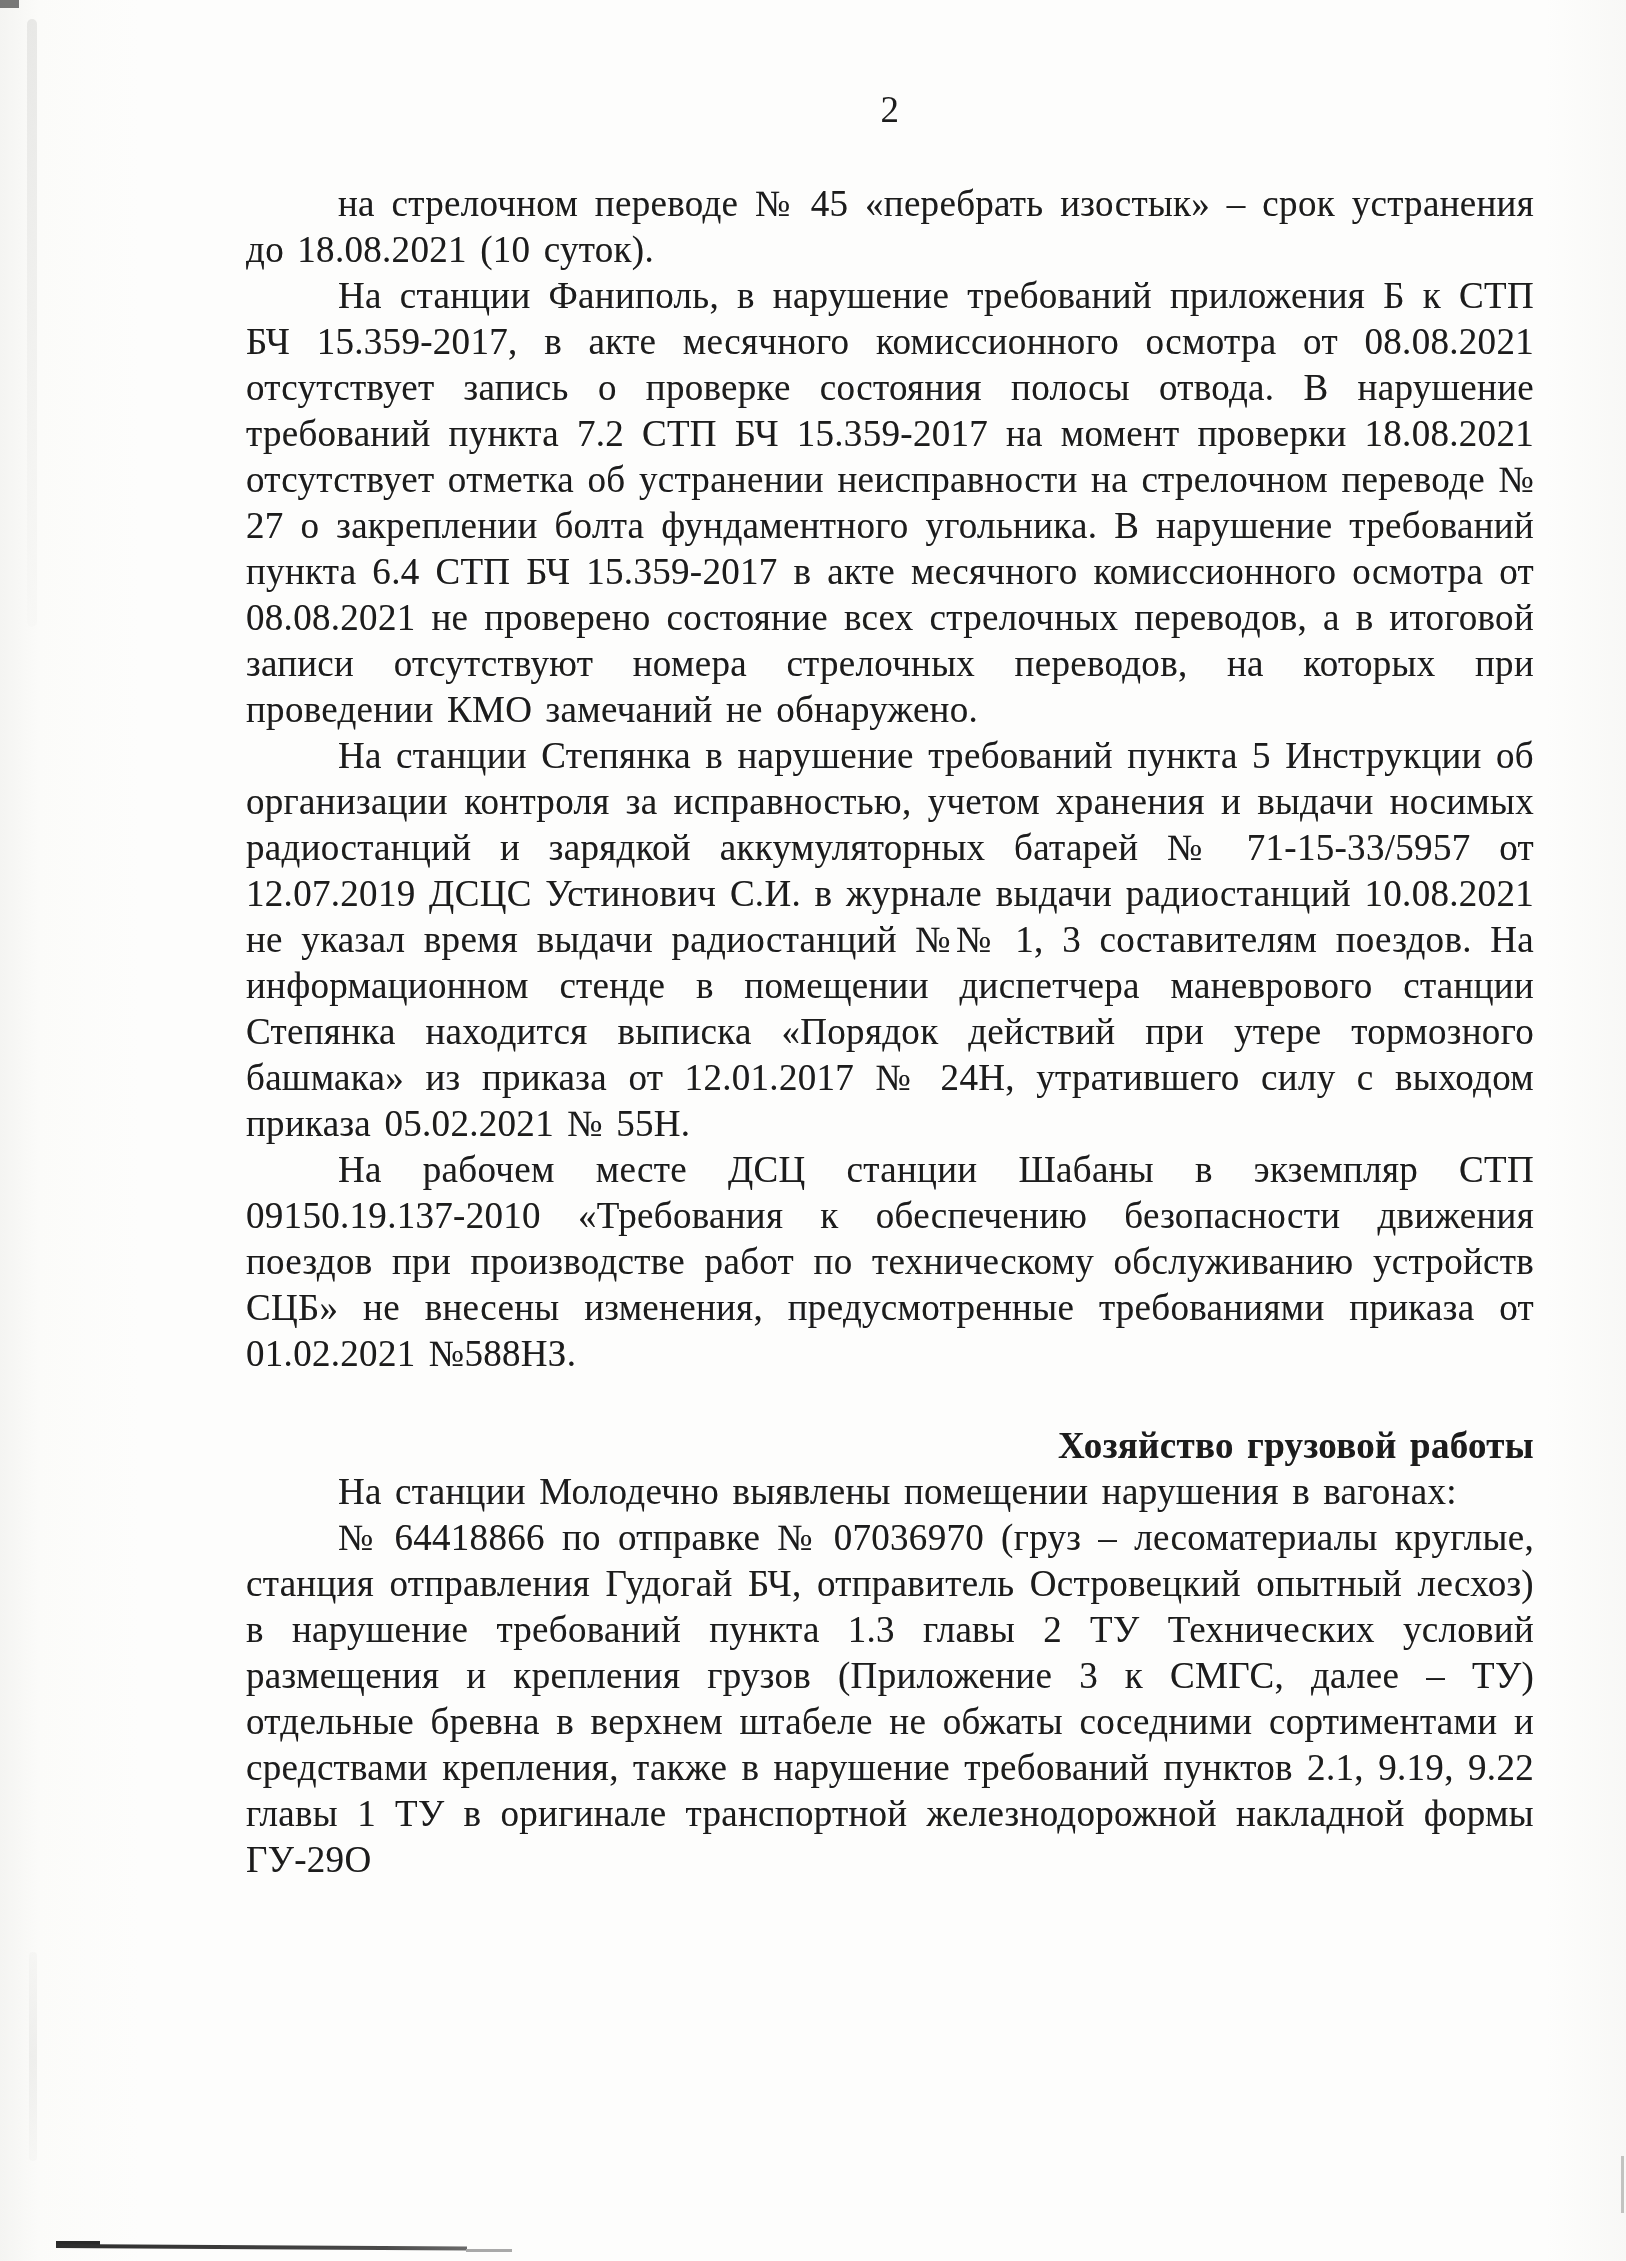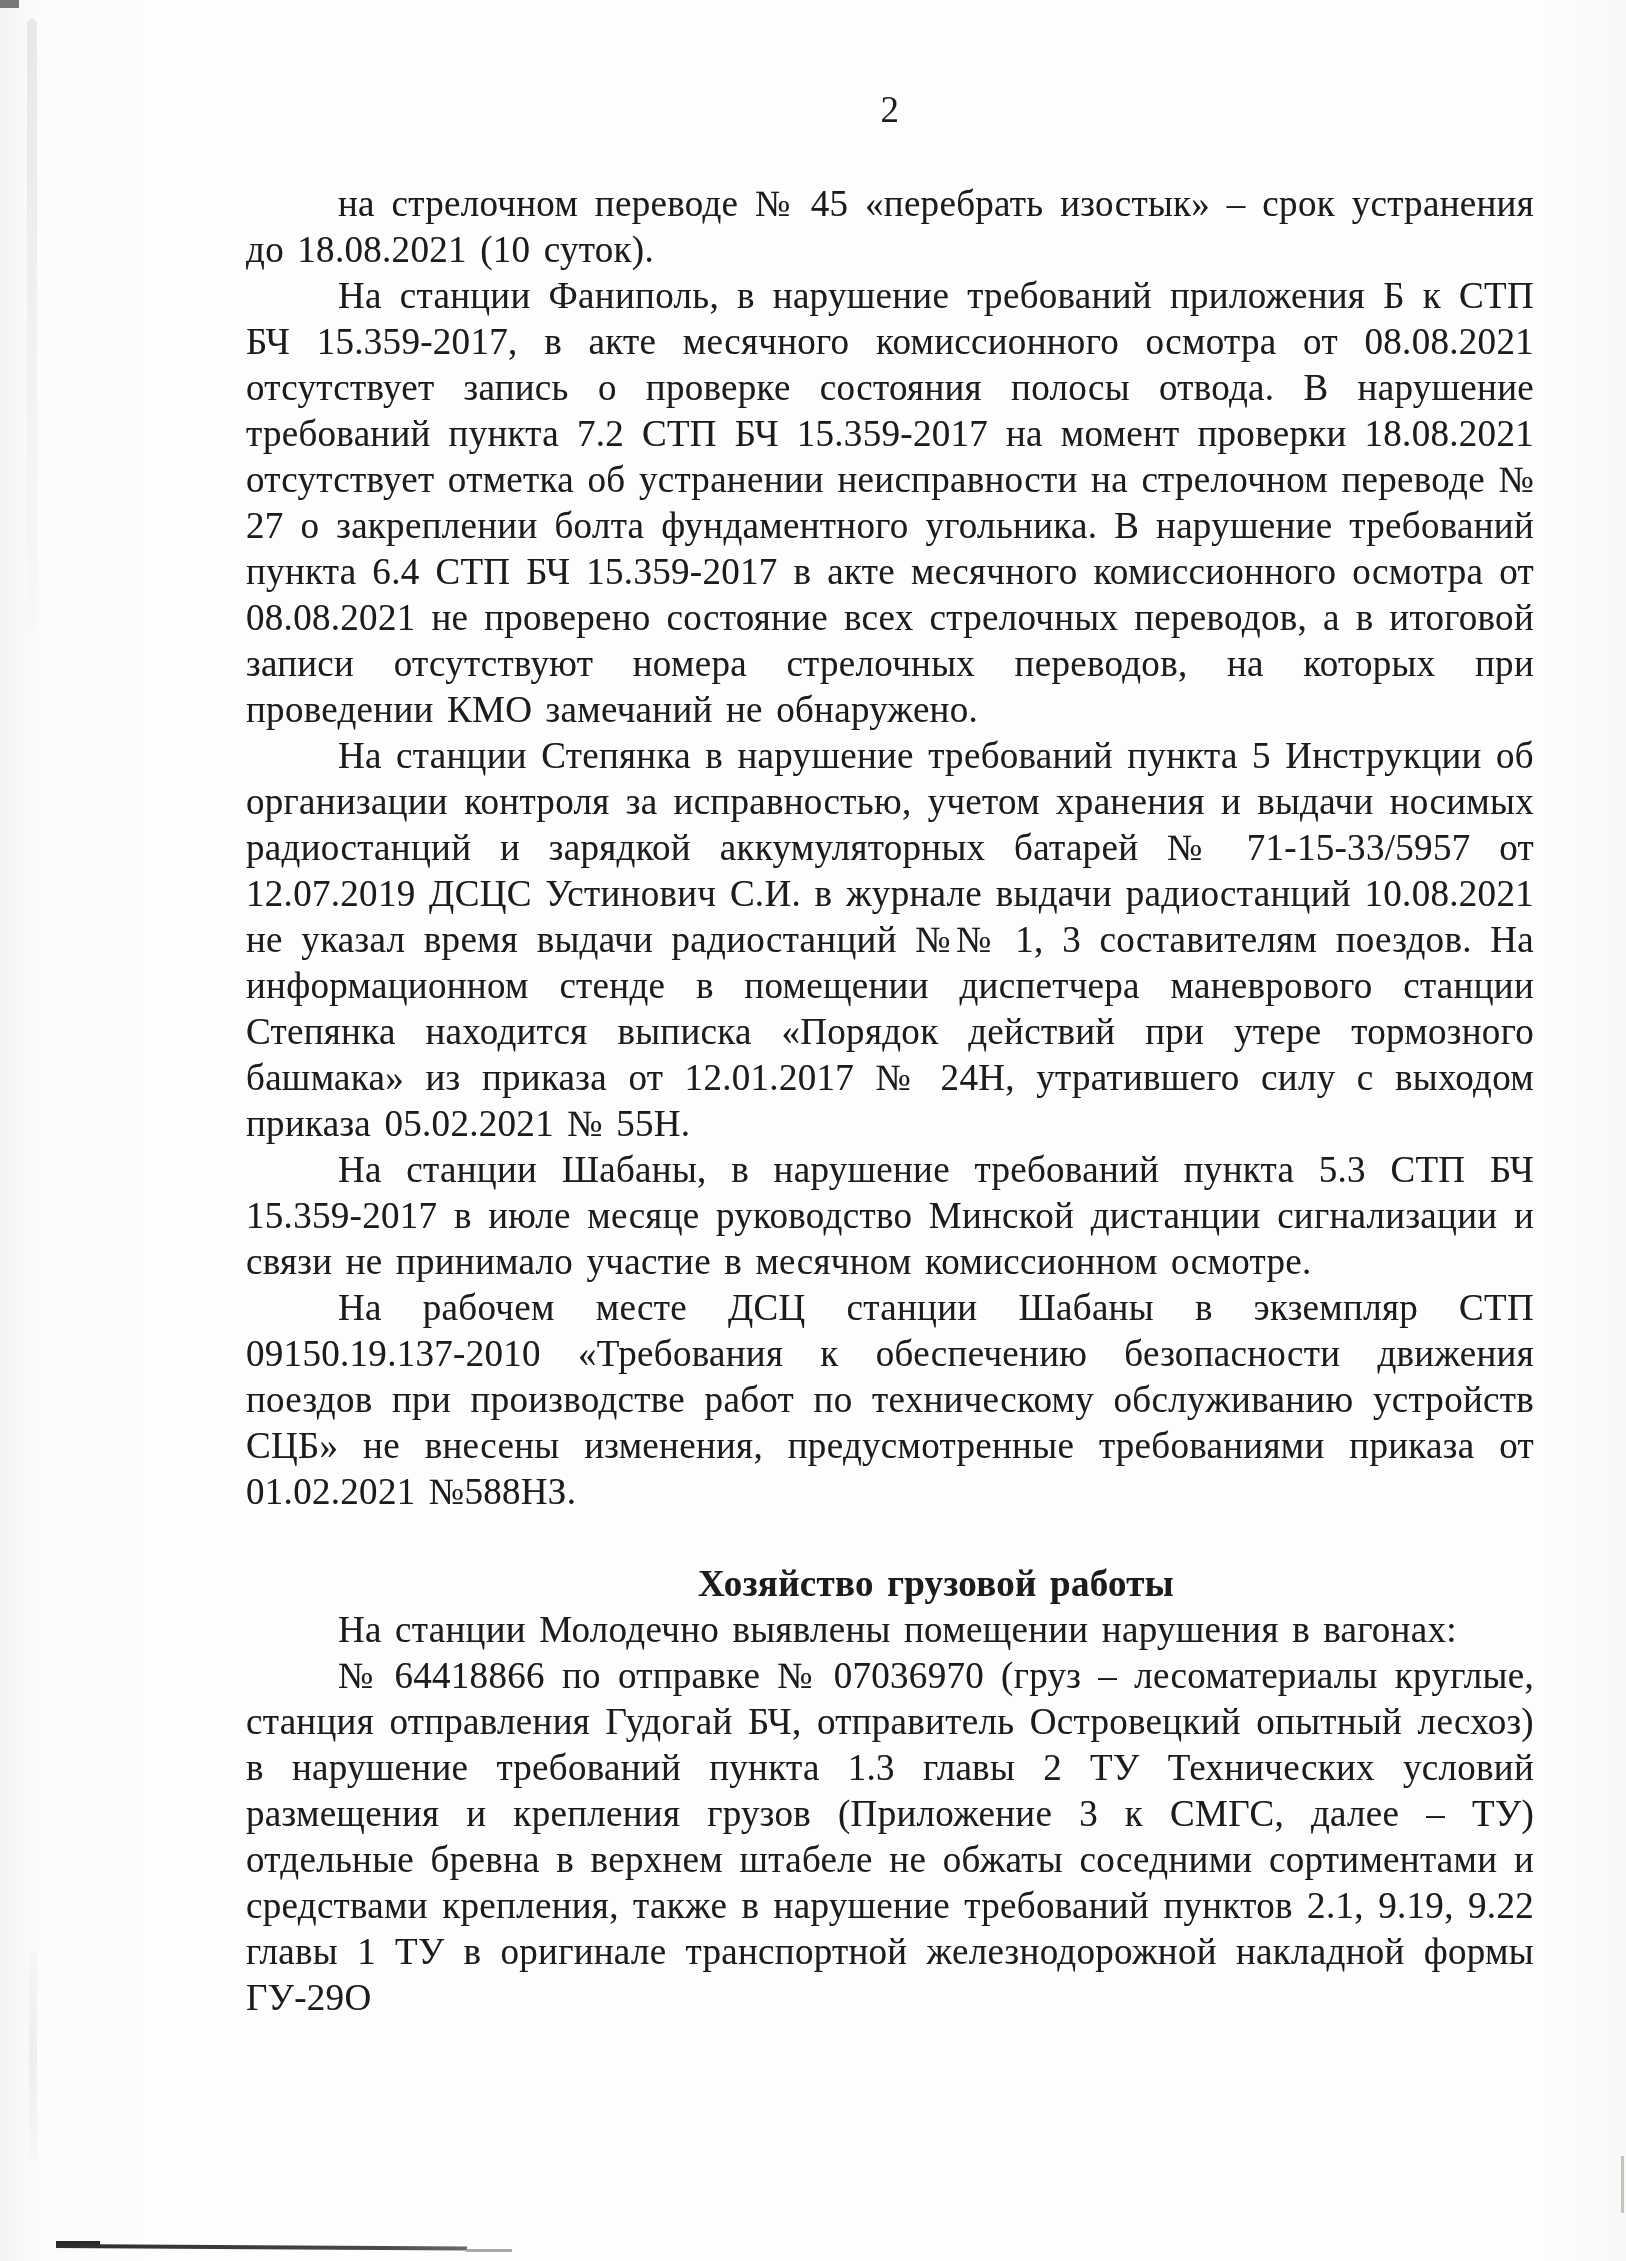--- a/index.html
+++ b/index.html
@@ -34,21 +34,21 @@
   }
   .doc p {
     margin: 0;
     text-indent: 92px;
   }
   .doc .section-heading {
     margin: 46px 0 0 0;
     font-size: 37px; line-height: 46px;
     font-weight: bold;
     text-indent: 92px;
-    text-align: center;
+    text-align: right;
   }
   .doc p.justify-last {
     text-align-last: justify;
   }
   
   .artifact { position: absolute; pointer-events: none; }
   .artifact-bottom-line {
     left: 56px; top: 2244px; width: 411px; height: 4.4px;
     background: linear-gradient(90deg, #2e2e2e 0%, #3f3f3f 55%, #4a4a4a 80%, #6a6a6a 100%);
     transform: rotate(0.35deg);
@@ -85,21 +85,20 @@
 <body>
 
 <div class="page">
 
   <div class="page-number">2</div>
 
   <main class="doc">
     <p>на стрелочном переводе № 45 «перебрать изостык» – срок устранения до 18.08.2021 (10 суток).</p>
     <p>На станции Фаниполь, в нарушение требований приложения Б к СТП БЧ 15.359-2017, в акте месячного комиссионного осмотра от 08.08.2021 отсутствует запись о проверке состояния полосы отвода. В нарушение требований пункта 7.2 СТП БЧ 15.359-2017 на момент проверки 18.08.2021 отсутствует отметка об устранении неисправности на стрелочном переводе № 27 о закреплении болта фундаментного угольника. В нарушение требований пункта 6.4 СТП БЧ 15.359-2017 в акте месячного комиссионного осмотра от 08.08.2021 не проверено состояние всех стрелочных переводов, а в итоговой записи отсутствуют номера стрелочных переводов, на которых при проведении КМО замечаний не обнаружено.</p>
     <p>На станции Степянка в нарушение требований пункта 5 Инструкции об организации контроля за исправностью, учетом хранения и выдачи носимых радиостанций и зарядкой аккумуляторных батарей № 71-15-33/5957 от 12.07.2019 ДСЦС Устинович С.И. в журнале выдачи радиостанций 10.08.2021 не указал время выдачи радиостанций №№ 1, 3 составителям поездов. На информационном стенде в помещении диспетчера маневрового станции Степянка находится выписка «Порядок действий при утере тормозного башмака» из приказа от 12.01.2017 № 24Н, утратившего силу с выходом приказа 05.02.2021 № 55Н.</p>
-    <p>На станции Шабаны, в нарушение требований пункта 5.3 СТП БЧ 15.359-2017 в июле месяце руководство Минской дистанции сигнализации и связи не принимало участие в месячном комиссионном осмотре.</p>
     <p>На рабочем месте ДСЦ станции Шабаны в экземпляр СТП 09150.19.137-2010 «Требования к обеспечению безопасности движения поездов при производстве работ по техническому обслуживанию устройств СЦБ» не внесены изменения, предусмотренные требованиями приказа от 01.02.2021 №588НЗ.</p>
     <h2 class="section-heading">Хозяйство грузовой работы</h2>
     <p>На станции Молодечно выявлены помещении нарушения в вагонах:</p>
     <p class="justify-last">№ 64418866 по отправке № 07036970 (груз – лесоматериалы круглые, станция отправления Гудогай БЧ, отправитель Островецкий опытный лесхоз) в нарушение требований пункта 1.3 главы 2 ТУ Технических условий размещения и крепления грузов (Приложение 3 к СМГС, далее – ТУ) отдельные бревна в верхнем штабеле не обжаты соседними сортиментами и средствами крепления, также в нарушение требований пунктов 2.1, 9.19, 9.22 главы 1 ТУ в оригинале транспортной железнодорожной накладной формы ГУ-29О</p>
   </main>
 
   <div class="artifact artifact-corner-mark"></div>
   <div class="artifact artifact-left-streak-top"></div>
   <div class="artifact artifact-left-streak-bottom"></div>
   <div class="artifact artifact-bottom-line-head"></div>

